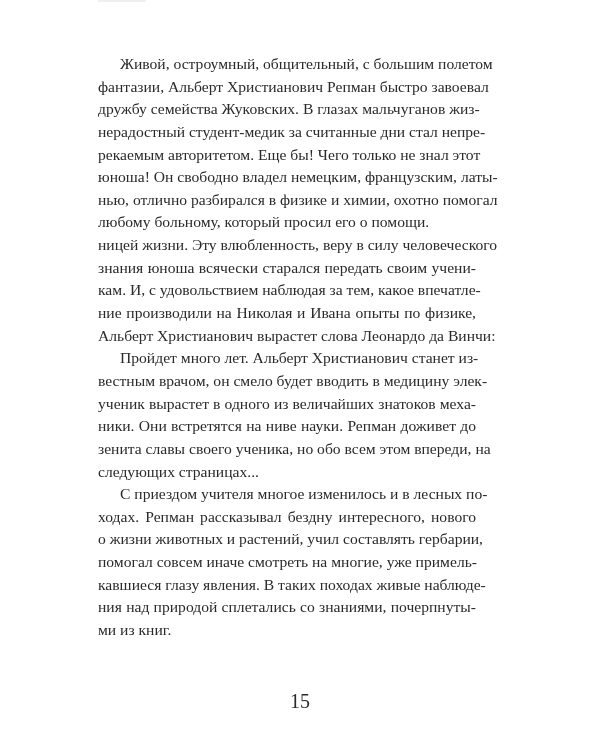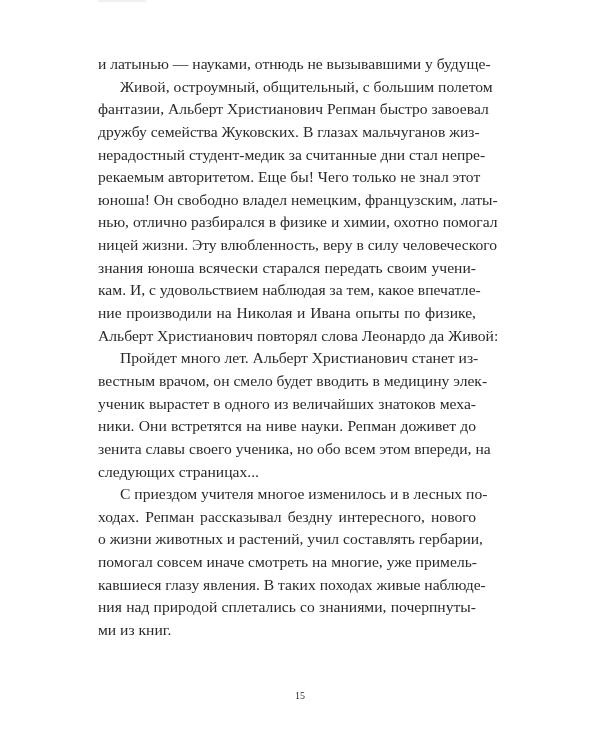--- a/index.html
+++ b/index.html
@@ -5,40 +5,40 @@
   html, body { margin:0; padding:0; }
   body { width:600px; height:750px; background:#ffffff; position:relative; overflow:hidden; }
   .topline { position:absolute; left:98px; top:0; width:48px; height:2px; background:#f0f0f0; }
   .page { position:absolute; left:98px; top:53px; width:378px;
           font-family:"Liberation Serif", "DejaVu Serif", serif; font-size:15.6px;
           line-height:22.65px; color:#2a2a2a; }
   .line { display:block; white-space:nowrap; text-align:justify; text-align-last:justify; height:22.65px; }
   .line.last { text-align-last:left; }
   .line.indent { padding-left:22px; }
   .pagenum { position:absolute; left:0; width:600px; top:690px; text-align:center;
-             font-family:"Liberation Serif", "DejaVu Serif", serif; font-size:10px; color:#2a2a2a; }
+             font-family:"Liberation Serif", "DejaVu Serif", serif; font-size:20px; color:#2a2a2a; }
 </style>
 </head>
 <body>
 
 <div class="topline"></div>
 <div class="page" id="page">
-    <span class="line">и латынью — науками, отнюдь не вызывавшими у будуще-</span>
     <span class="line indent">Живой, остроумный, общительный, с большим полетом</span>
     <span class="line">фантазии, Альберт Христианович Репман быстро завоевал</span>
     <span class="line">дружбу семейства Жуковских. В глазах мальчуганов жиз-</span>
     <span class="line">нерадостный студент-медик за считанные дни стал непре-</span>
     <span class="line">рекаемым авторитетом. Еще бы! Чего только не знал этот</span>
     <span class="line">юноша! Он свободно владел немецким, французским, латы-</span>
     <span class="line">нью, отлично разбирался в физике и химии, охотно помогал</span>
+    <span class="line last">любому больному, который просил его о помощи.</span>
     <span class="line">ницей жизни. Эту влюбленность, веру в силу человеческого</span>
     <span class="line">знания юноша всячески старался передать своим учени-</span>
     <span class="line">кам. И, с удовольствием наблюдая за тем, какое впечатле-</span>
     <span class="line">ние производили на Николая и Ивана опыты по физике,</span>
-    <span class="line last">Альберт Христианович повторял слова Леонардо да Живой:</span>
+    <span class="line last">Альберт Христианович вырастет слова Леонардо да Винчи:</span>
     <span class="line indent">Пройдет много лет. Альберт Христианович станет из-</span>
     <span class="line">вестным врачом, он смело будет вводить в медицину элек-</span>
     <span class="line">ученик вырастет в одного из величайших знатоков меха-</span>
     <span class="line">ники. Они встретятся на ниве науки. Репман доживет до</span>
     <span class="line">зенита славы своего ученика, но обо всем этом впереди, на</span>
     <span class="line last">следующих страницах...</span>
     <span class="line indent">С приездом учителя многое изменилось и в лесных по-</span>
     <span class="line">ходах. Репман рассказывал бездну интересного, нового</span>
     <span class="line">о жизни животных и растений, учил составлять гербарии,</span>
     <span class="line">помогал совсем иначе смотреть на многие, уже примель-</span>

